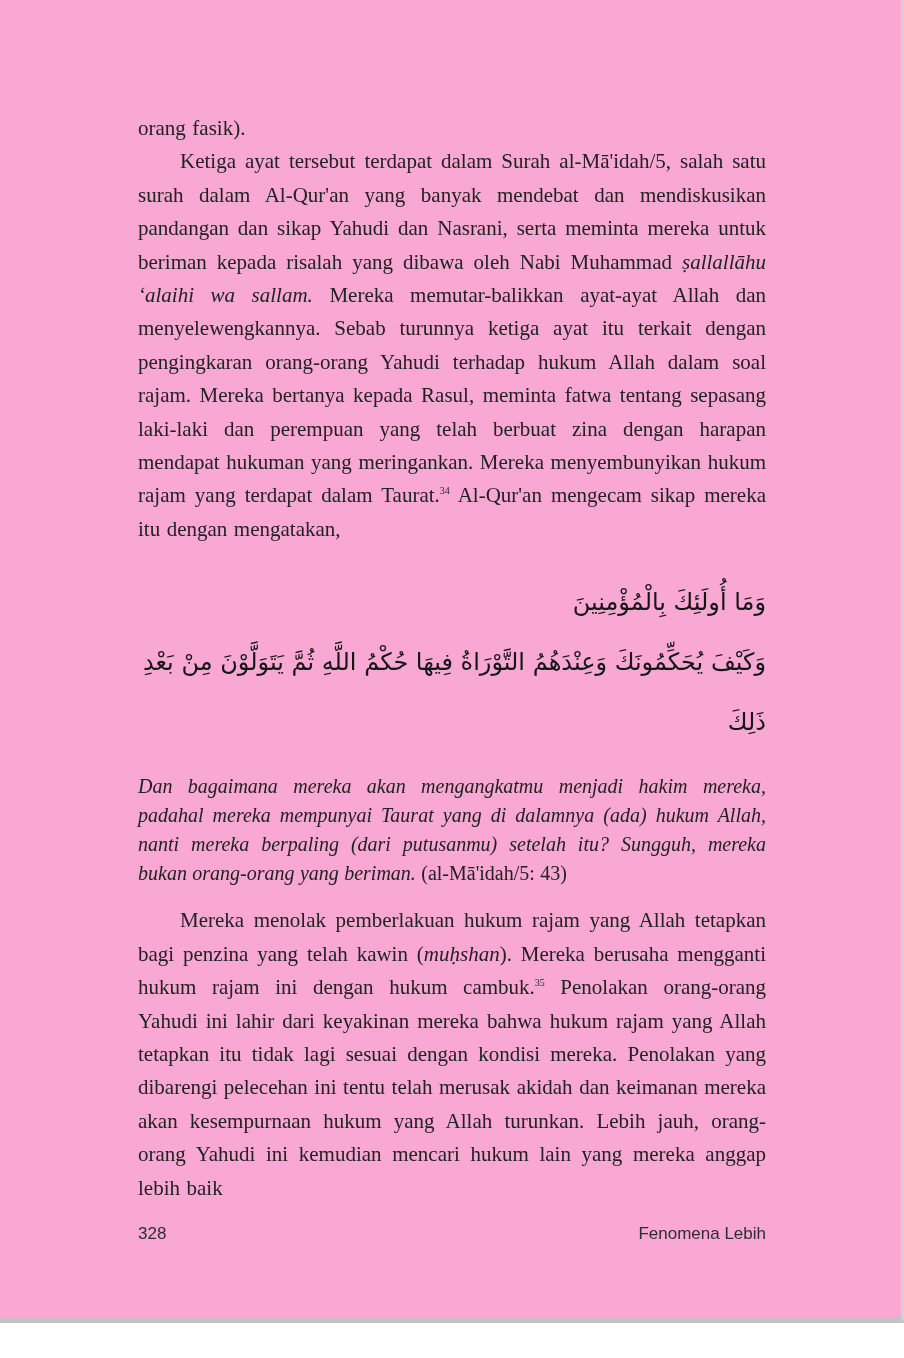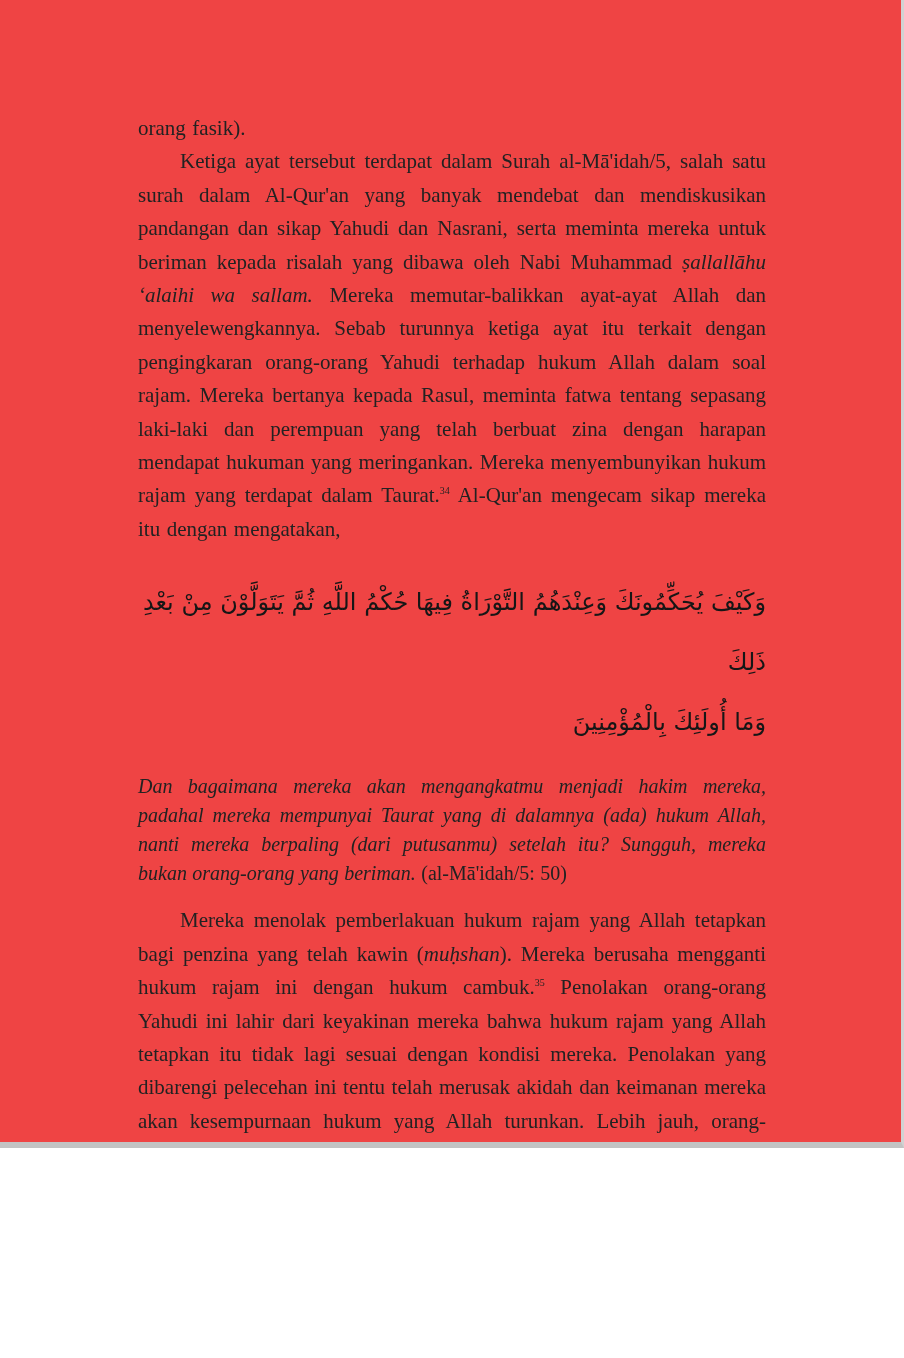--- a/index.html
+++ b/index.html
@@ -1,21 +1,21 @@
 <!DOCTYPE html>
 <html><head>
 <meta charset="utf-8">
 <style>
   * { margin: 0; padding: 0; box-sizing: border-box; }
   html, body { background: #ffffff; }
   .page {
     position: relative;
     width: 904px;
-    height: 1148px;
-    background: #ef4444;
+    height: 1323px;
+    background: #f9a8d4;
     font-family: "Liberation Serif", "DejaVu Serif", serif;
     color: #222222;
     border-right: 3px solid #d2d2d2;
     border-bottom: 6px solid #c3c3c3;
     overflow: hidden;
   }
   .content {
     position: absolute;
     left: 138px;
     top: 112px;
@@ -70,25 +70,25 @@
 <body>
 
 <div class="page">
   <div class="content">
 
     <p class="para"><span>orang fasik).</span></p>
 
     <p class="para indent"><span>Ketiga ayat tersebut terdapat dalam Surah al-Mā'idah/5, salah satu surah dalam Al-Qur'an yang banyak mendebat dan mendiskusikan pandangan dan sikap Yahudi dan Nasrani, serta meminta mereka untuk beriman kepada risalah yang dibawa oleh Nabi Muhammad </span><span class="it">ṣallallāhu ‘alaihi wa sallam.</span><span> Mereka memutar-balikkan ayat-ayat Allah dan menyelewengkannya. Sebab turunnya ketiga ayat itu terkait dengan pengingkaran orang-orang Yahudi terhadap hukum Allah dalam soal rajam. Mereka bertanya kepada Rasul, meminta fatwa tentang sepasang laki-laki dan perempuan yang telah berbuat zina dengan harapan mendapat hukuman yang meringankan. Mereka menyembunyikan hukum rajam yang terdapat dalam Taurat.</span><sup>34</sup><span> Al-Qur'an mengecam sikap mereka itu dengan mengatakan,</span></p>
 
     <div class="arabic" dir="rtl">
+      <div>وَمَا أُولَئِكَ بِالْمُؤْمِنِينَ</div>
       <div>وَكَيْفَ يُحَكِّمُونَكَ وَعِنْدَهُمُ التَّوْرَاةُ فِيهَا حُكْمُ اللَّهِ ثُمَّ يَتَوَلَّوْنَ مِنْ بَعْدِ ذَلِكَ</div>
-      <div>وَمَا أُولَئِكَ بِالْمُؤْمِنِينَ</div>
     </div>
 
-    <p class="translation"><span>Dan bagaimana mereka akan mengangkatmu menjadi hakim mereka, padahal mereka mempunyai Taurat yang di dalamnya (ada) hukum Allah, nanti mereka berpaling (dari putusanmu) setelah itu? Sungguh, mereka bukan orang-orang yang beriman.</span><span class="ref"> (al-Mā'idah/5: 50)</span></p>
+    <p class="translation"><span>Dan bagaimana mereka akan mengangkatmu menjadi hakim mereka, padahal mereka mempunyai Taurat yang di dalamnya (ada) hukum Allah, nanti mereka berpaling (dari putusanmu) setelah itu? Sungguh, mereka bukan orang-orang yang beriman.</span><span class="ref"> (al-Mā'idah/5: 43)</span></p>
 
     <p class="para indent"><span>Mereka menolak pemberlakuan hukum rajam yang Allah tetapkan bagi penzina yang telah kawin (</span><span class="it">muḥshan</span><span>). Mereka berusaha mengganti hukum rajam ini dengan hukum cambuk.</span><sup>35</sup><span> Penolakan orang-orang Yahudi ini lahir dari keyakinan mereka bahwa hukum rajam yang Allah tetapkan itu tidak lagi sesuai dengan kondisi mereka. Penolakan yang dibarengi pelecehan ini tentu telah merusak akidah dan keimanan mereka akan kesempurnaan hukum yang Allah turunkan. Lebih jauh, orang-orang Yahudi ini kemudian mencari hukum lain yang mereka anggap lebih baik</span></p>
 
   </div>
 
   <div class="footer">
     <span>328</span>
     <span>Fenomena Lebih</span>
   </div>
 </div>

